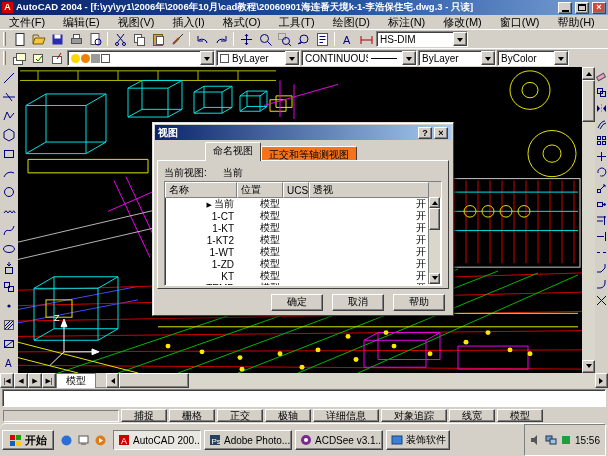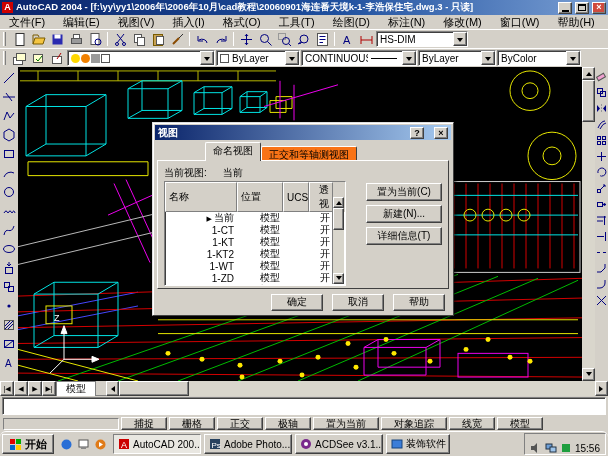--- a/index.html
+++ b/index.html
@@ -86,28 +86,28 @@
   .stoggle { padding:0 12px; height:13px; font-size:10px; display:flex; align-items:center; white-space:nowrap; }
   .sfill { flex:1; }
   .taskbar { flex:0 0 25px; border-top:1px solid #fff; display:flex; align-items:center; gap:3px; padding:0 2px;border-radius:6px; }
   .startbtn { height:20px; padding:0 6px; display:flex; align-items:center; gap:3px; font-weight:bold; font-size:11px; }
   .ql { display:flex; gap:2px; align-items:center; padding:0 2px; }
   .qlicon { width:15px; height:15px; display:flex; align-items:center; justify-content:center; }
   .taskitem { height:20px; flex:0 1 88px; display:flex; align-items:center; gap:3px; padding:0 4px;
               font-size:10px; overflow:hidden; white-space:nowrap; }
   .taskitem.pressed { border-color:#808080 #fff #fff #808080; background:#e9e7e1; box-shadow:none; }
   .tico { width:12px; height:12px; flex:0 0 12px; }
-  .tray { margin-left:auto; height:22px; display:flex; align-items:flex-end; gap:3px; padding:0 5px; font-size:10px; }
+  .tray { margin-left:auto; height:32px; display:flex; align-items:center; gap:3px; padding:0 5px; font-size:10px; }
 
   
   .dialog { position:absolute; left:152px; top:122px; width:302px; height:194px; z-index:30;
             background:#d4d0c8; border:1px solid; border-color:#dfdfdf #404040 #404040 #dfdfdf;
             box-shadow:inset 1px 1px 0 #fff, 2px 2px 3px rgba(0,0,0,.55); display:flex; flex-direction:column; }
   .dlgtitle { flex:0 0 15px; margin:2px 2px 0; background:linear-gradient(90deg,#0a246a,#a6caf0);
-              display:flex; align-items:center; gap:10px; padding:0 3px; }
+              display:flex; align-items:center; gap:2px; padding:0 3px; }
   .dlgtitle .t { color:#fff; font-weight:bold; font-size:10px; flex:1; }
   .dbtn { width:14px; height:12px; display:flex; align-items:center; justify-content:center; font-size:9px; font-weight:bold; }
   .dlgtabs { flex:0 0 17px; display:flex; align-items:flex-end; padding:2px 4px 0; position:relative; z-index:2; }
   .tab { padding:1px 7px 2px; font-size:10px; background:#d4d0c8;
          border:1px solid; border-color:#fff #404040 #d4d0c8 #fff; border-bottom:none;
          border-top-left-radius:2px; border-top-right-radius:2px; }
   .tab.active { padding-bottom:3px; margin-bottom:-1px;margin-left:48px; }
   .tab.inactive { background:#f97316; height:14px;font-family:Liberation Mono, monospace; }
   .tabpanel { flex:1; margin:0 4px; border:1px solid; border-color:#fff #404040 #404040 #fff;
               padding:5px 6px 2px; display:flex; flex-direction:column; min-height:0; }
@@ -340,21 +340,21 @@
       <span class="dropbtn out">
           <span class="arrdn"></span>
         </span>
     </div>
     <div class="combo" style="width:78px">
       <span class="cval">ByLayer</span>
       <span class="dropbtn out">
           <span class="arrdn"></span>
         </span>
     </div>
-    <div class="combo" style="width:84px">
+    <div class="combo" style="width:72px">
       <span class="cval">ByColor</span>
       <span class="dropbtn out">
           <span class="arrdn"></span>
         </span>
     </div>
   </div>
 
   <div class="main">
 
     <div class="ltb">
@@ -646,21 +646,21 @@
   </div>
 
   <div class="cmd field"></div>
 
   <div class="statusbar">
     <div class="coord in"></div>
     <div class="stoggle out">捕捉</div>
     <div class="stoggle out">栅格</div>
     <div class="stoggle out">正交</div>
     <div class="stoggle out">极轴</div>
-    <div class="stoggle out">置为当前</div>
+    <div class="stoggle out">详细信息</div>
     <div class="stoggle out">对象追踪</div>
     <div class="stoggle out">线宽</div>
     <div class="stoggle out">模型</div>
     <div class="sfill"></div>
   </div>
 
   <div class="taskbar">
     <div class="startbtn out">
       <svg width="13" height="13">
           <rect x="1" y="1" width="5" height="5" fill="#d00"></rect>
@@ -808,25 +808,20 @@
             <div class="sbtn out">
                 <span class="tri-up"></span>
               </div>
             <div class="lvthumb out"></div>
             <div class="vfill"></div>
             <div class="sbtn out">
                 <span class="tri-dn"></span>
               </div>
           </div>
         </div>
-        <div class="sidecol">
-          <div class="btn out">置为当前(C)</div>
-          <div class="btn out">新建(N)...</div>
-          <div class="btn out">详细信息(T)</div>
-        </div>
       </div>
     </div>
     <div class="dlgfooter">
       <div class="btn fbtn out">确定</div>
       <div class="btn fbtn out">取消</div>
       <div class="btn fbtn out">帮助</div>
     </div>
   </div>
 
 </div>

